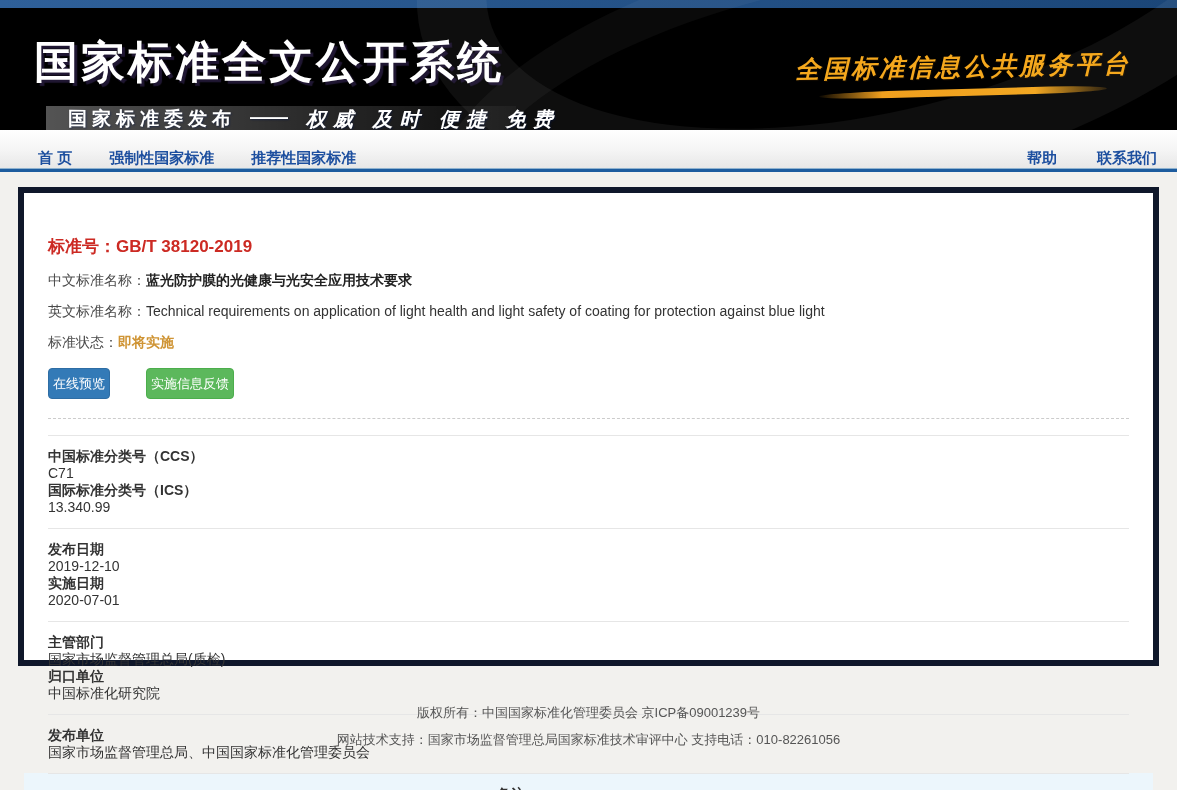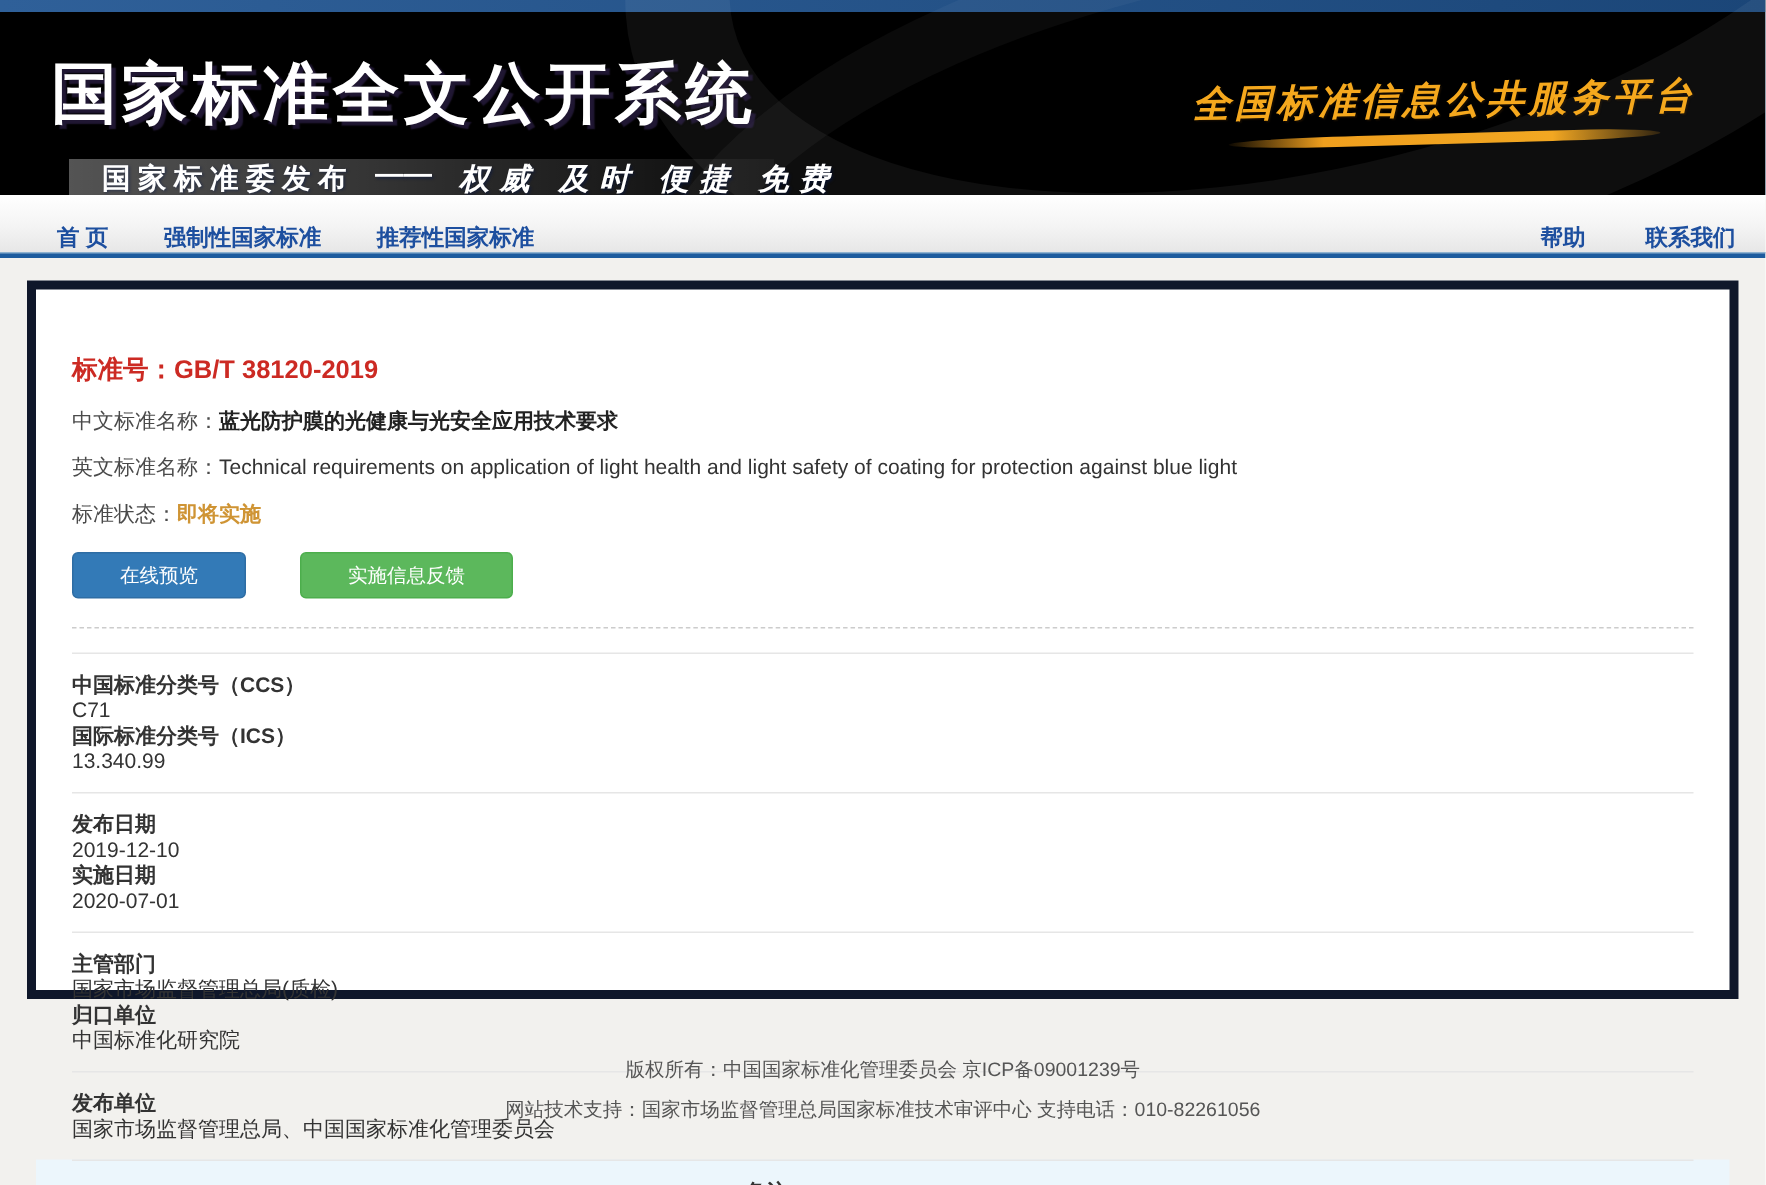--- a/index.html
+++ b/index.html
@@ -82,21 +82,21 @@
     border:6px solid #0f172a; display:flex; flex-direction:column;
   }
   .card-top { padding:0 24px; }
   .std-no { margin-top:42px; font-size:17px; font-weight:bold; color:#cc2a23; }
   .meta-line { font-size:14px; color:#4a4a4a; margin-top:13px; line-height:18px; }
   .meta-line .val-bold { color:#222; font-weight:bold; }
   .meta-line .val { color:#333; }
   .meta-line .val-status { color:#cf9434; font-weight:bold; }
   .btn-row { margin-top:17px; display:flex; }
   .btn {
-    font-family:inherit; font-size:13px; color:#fff; padding:8px 31px;
+    font-family:inherit; font-size:13px; color:#fff; padding:8px 4px;
     border-radius:4px; cursor:pointer; line-height:13px;
   }
   .btn-blue { background:#337ab7; border:1px solid #2e6da4; }
   .btn-green { background:#5cb85c; border:1px solid #4cae4c; margin-left:36px; }
   .dashed-sep { border-top:1px dashed #cccccc; margin:19px 24px 0; }
   
   .info-table { margin-top:16px; display:flex; flex-direction:column; flex:1; }
   .trow { }
   .trow-line {
     margin:0 24px; border-top:1px solid #e6e6e6; display:flex;

